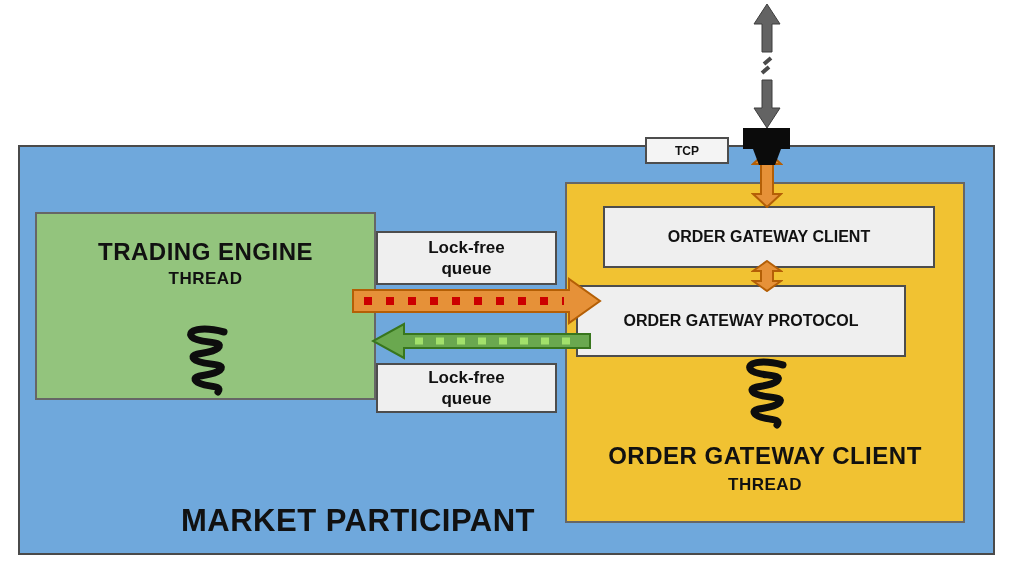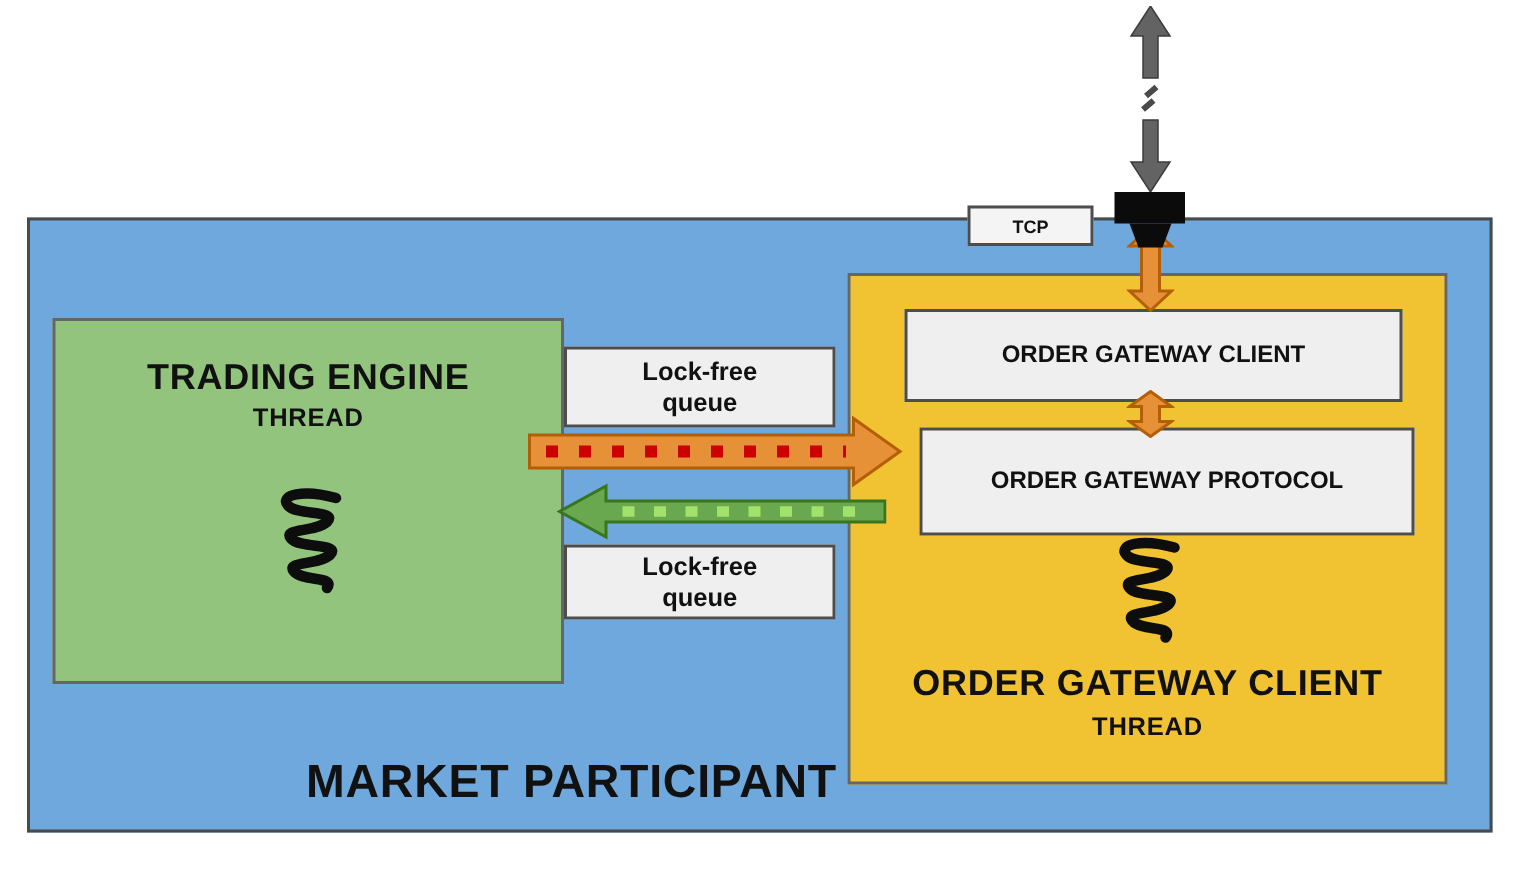--- a/index.html
+++ b/index.html
@@ -16,28 +16,28 @@
 
   
   .blue-box {
     left: 18px; top: 145px; width: 977px; height: 410px;
     background: #6fa8dc;
     border: 2px solid #4a4a4a;
     z-index: 1;
   }
   .mp-label {
     left: 158px; top: 503px; width: 400px;
-    text-align: right;
+    text-align: center;
     font-size: 31px; font-weight: bold; letter-spacing: .5px;
     z-index: 3;
   }
 
   
   .green-box {
-    left: 35px; top: 212px; width: 341px; height: 244px;
+    left: 35px; top: 212px; width: 341px; height: 188px;
     background: #93c47d;
     border: 2px solid #666666;
     z-index: 2;
     text-align: center;
   }
   .te-title { margin-top: 24px; font-size: 24px; font-weight: bold; letter-spacing: .5px; }
   .te-sub   { margin-top: 3px;  font-size: 17px; font-weight: bold; letter-spacing: .5px; }
   .te-squiggle { display: block; margin: 34px auto 0; }
 
   
@@ -61,21 +61,21 @@
   .gray-box {
     background: #efefef;
     border: 2px solid #4d4d4d;
     display: flex; flex-direction: column;
     align-items: center; justify-content: center;
     text-align: center;
     font-weight: bold;
     z-index: 4;
   }
   .mgr-box   { left: 603px; top: 206px; width: 332px; height: 62px; font-size: 16px; line-height: 1.32; }
-  .proto-box { left: 613px; top: 285px; width: 330px; height: 72px; font-size: 16px; line-height: 1.32; gap: 44px; }
+  .proto-box { left: 576px; top: 285px; width: 330px; height: 72px; font-size: 16px; line-height: 1.32; gap: 44px; }
   .queue-box-top    { left: 376px; top: 231px; width: 181px; height: 54px; font-size: 17px; line-height: 1.25; z-index: 3; }
   .queue-box-bottom { left: 376px; top: 363px; width: 181px; height: 50px; font-size: 17px; line-height: 1.25; z-index: 3; }
 
   
   .tcp-box {
     left: 645px; top: 137px; width: 84px; height: 27px;
     background: #f4f4f4;
     border: 2px solid #4d4d4d;
     display: flex; align-items: center; justify-content: center;
     font-size: 12px; font-weight: bold;

